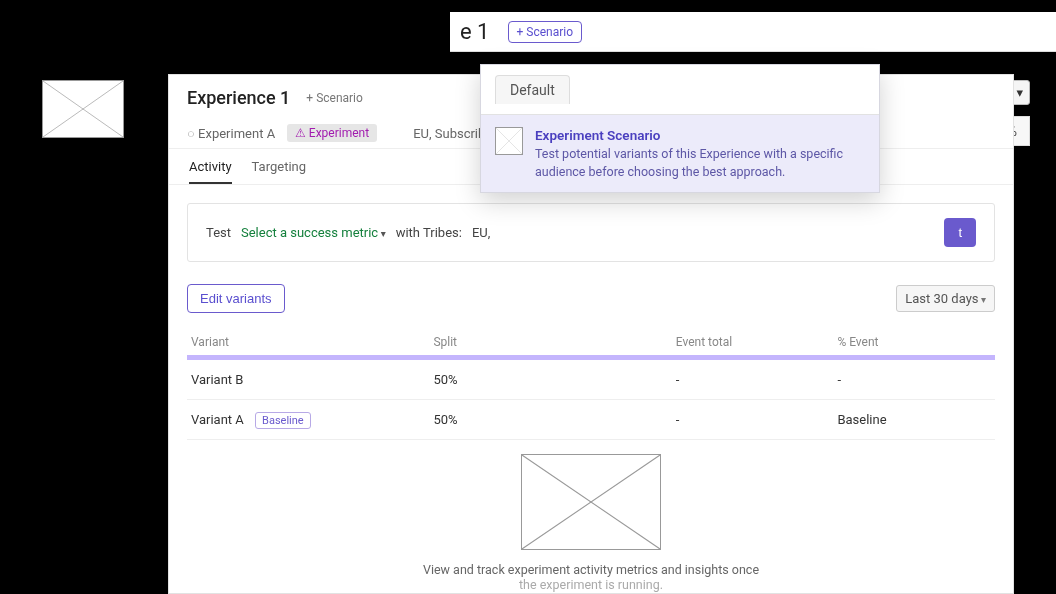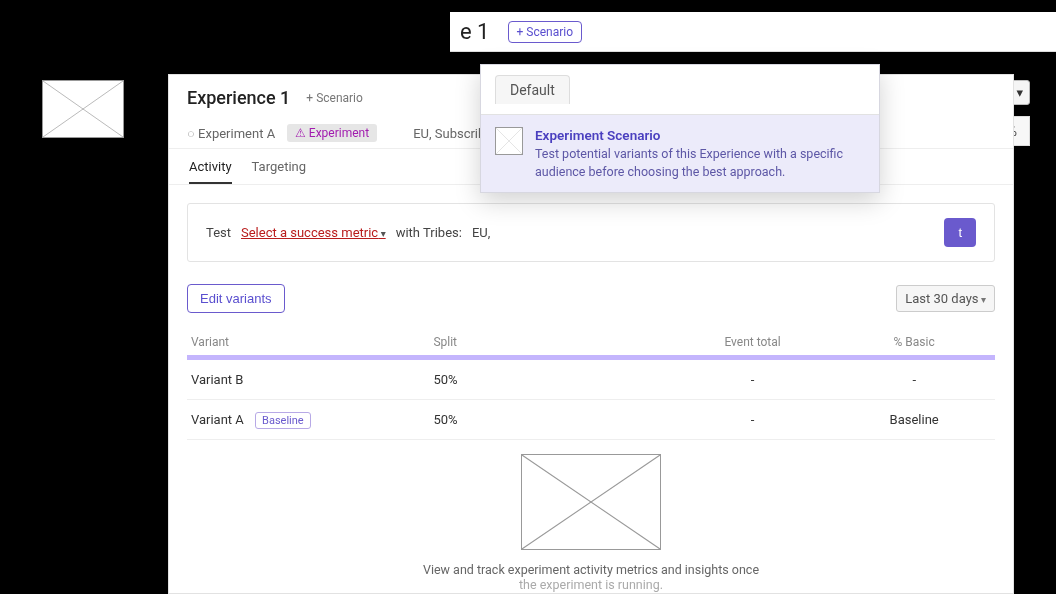--- a/index.html
+++ b/index.html
@@ -114,21 +114,21 @@
 
   .metric-bar {
     margin: 18px 18px 0 18px;
     border:1px solid #e3e3e3;
     background:#fff;
     padding: 14px 18px;
     display:flex; align-items:center; gap:10px;
     font-size:13px; color:#444;
     border-radius:3px;
   }
-  .metric-bar .sel { color:#b91c1c;text-decoration:underline; }
+  .metric-bar .sel { color:#15803d; }
   .metric-bar .sel::after{ content:" ▾"; font-size:10px; color:#555;}
   .start-btn {
     margin-left:auto;
     background:#6a5acd; color:#fff;
     border:none; border-radius:4px;
     padding:7px 14px; font-size:13px;
   }
 
   .controls-row {
     display:flex; align-items:center;
@@ -151,21 +151,21 @@
     width: calc(100% - 36px);
     margin: 6px 18px 0 18px;
     border-collapse: collapse;
     font-size:13px;
   }
   table.variants th {
     text-align:left; font-weight:400; color:#888;
     border-bottom:5px solid #c4b5fd;
     padding:6px 4px; font-size:12px;
   }
-  table.variants th.r, table.variants td.r { text-align:center; }
+  table.variants th.r, table.variants td.r { text-align:left; }
   table.variants td {
     padding:12px 4px;
     border-bottom:1px solid #eee;
     color:#333;
   }
   .baseline-pill {
     border:1px solid #b7a9e6; color:#6a5acd;
     border-radius:3px; padding:1px 6px; font-size:11px;
     margin-left:8px;
   }
@@ -260,21 +260,21 @@
     <button class="edit-variants">Edit variants</button>
     <div class="time-select">Last 30 days</div>
   </div>
 
   <table class="variants">
     <thead>
       <tr>
         <th style="width:30%">Variant</th>
         <th style="width:30%">Split</th>
         <th class="r" style="width:20%">Event total</th>
-        <th class="r" style="width:20%">% Basic</th>
+        <th class="r" style="width:20%">% Event</th>
       </tr>
     </thead>
     <tbody>
       <tr>
         <td><span>Variant B</span></td>
         <td>50%</td>
         <td class="r">-</td>
         <td class="r">-</td>
       </tr>
       <tr>

